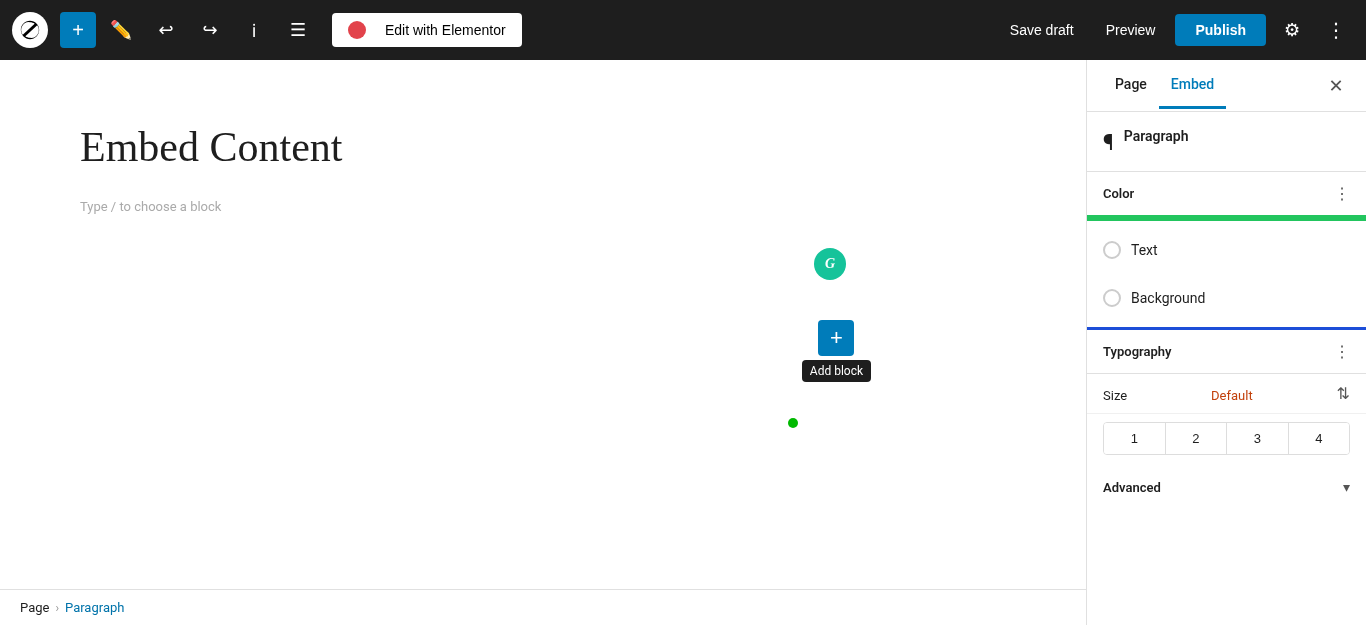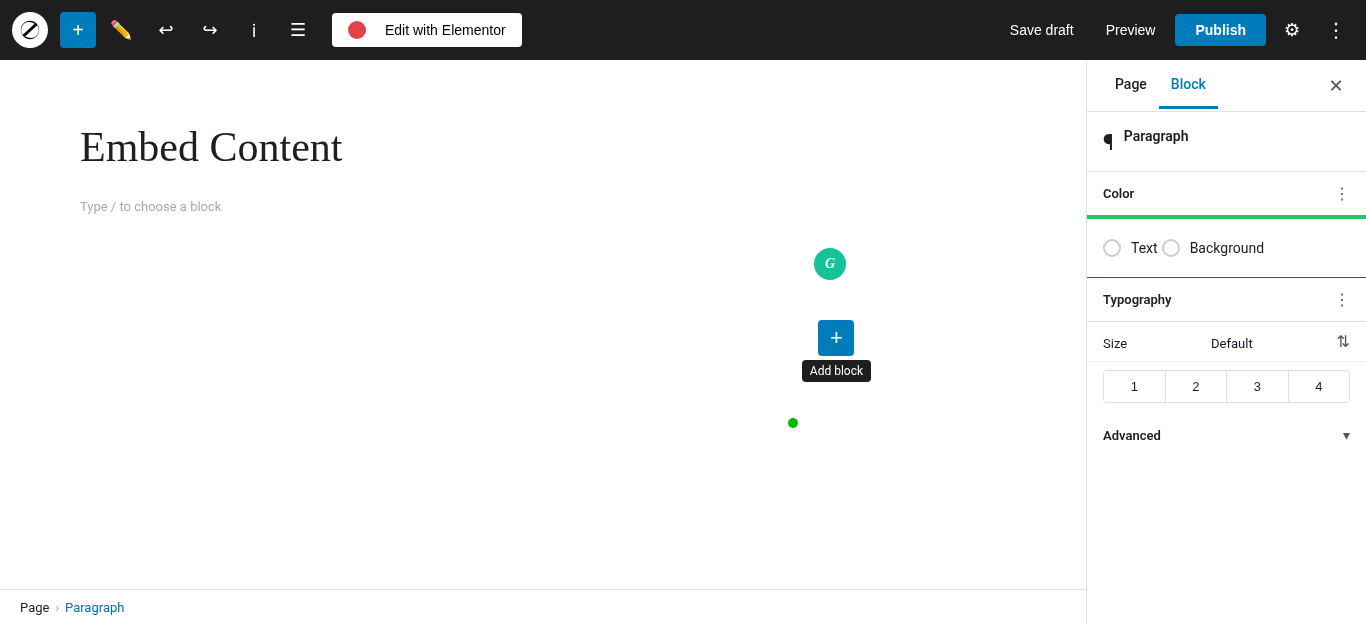--- a/index.html
+++ b/index.html
@@ -303,43 +303,43 @@
 
     
     .section {
       padding: 0;
     }
     .section-header {
       display: flex;
       align-items: center;
       justify-content: space-between;
       padding: 12px 16px;
-      border-bottom: 4px solid #22c55e;
+      border-bottom: 6px solid #22c55e;
     }
     .section-title {
       font-size: 13px;
       font-weight: 600;
       color: #1e1e1e;
     }
     .section-more {
       background: transparent;
       border: none;
       cursor: pointer;
       color: #555;
       font-size: 16px;
       display: flex; align-items: center;
     }
 
     
     .color-options {
       padding: 12px 16px;
       display: flex;
-      flex-direction: row;
-      gap: 4px;
-      border-bottom: 1px solid #1d4ed8;
+      flex-direction: column;
+      gap: 14px;
+      border-bottom: 3px solid #1d4ed8;
     }
     .color-option {
       display: flex;
       align-items: center;
       gap: 10px;
       padding: 8px 0;
       cursor: pointer;
     }
     .color-radio {
       width: 18px; height: 18px;
@@ -385,21 +385,21 @@
       justify-content: space-between;
       padding: 10px 16px;
       border-bottom: 1px solid #f0f0f0;
     }
     .size-label {
       font-size: 13px;
       color: #1e1e1e;
     }
     .size-value {
       font-size: 13px;
-      color: #0f172a;
+      color: #c2410c;
     }
     .size-controls-icon {
       font-size: 16px;
       color: #555;
       cursor: pointer;
     }
 
     
     .size-buttons {
       display: flex;
@@ -496,21 +496,21 @@
       <span>Page</span>
       <span class="breadcrumb-sep">›</span>
       <span class="breadcrumb-current">Paragraph</span>
     </div>
   </div>
 
   <div class="sidebar">
 
     <div class="sidebar-header">
       <div class="sidebar-tab">Page</div>
-      <div class="sidebar-tab active">Block</div>
+      <div class="sidebar-tab active">Embed</div>
       <button class="sidebar-close">✕</button>
     </div>
 
     <div class="paragraph-section">
       <div class="paragraph-header">
         <span class="paragraph-icon">¶</span>
         <div class="paragraph-info">
           <div class="paragraph-title">Paragraph</div>
         </div>
       </div>

